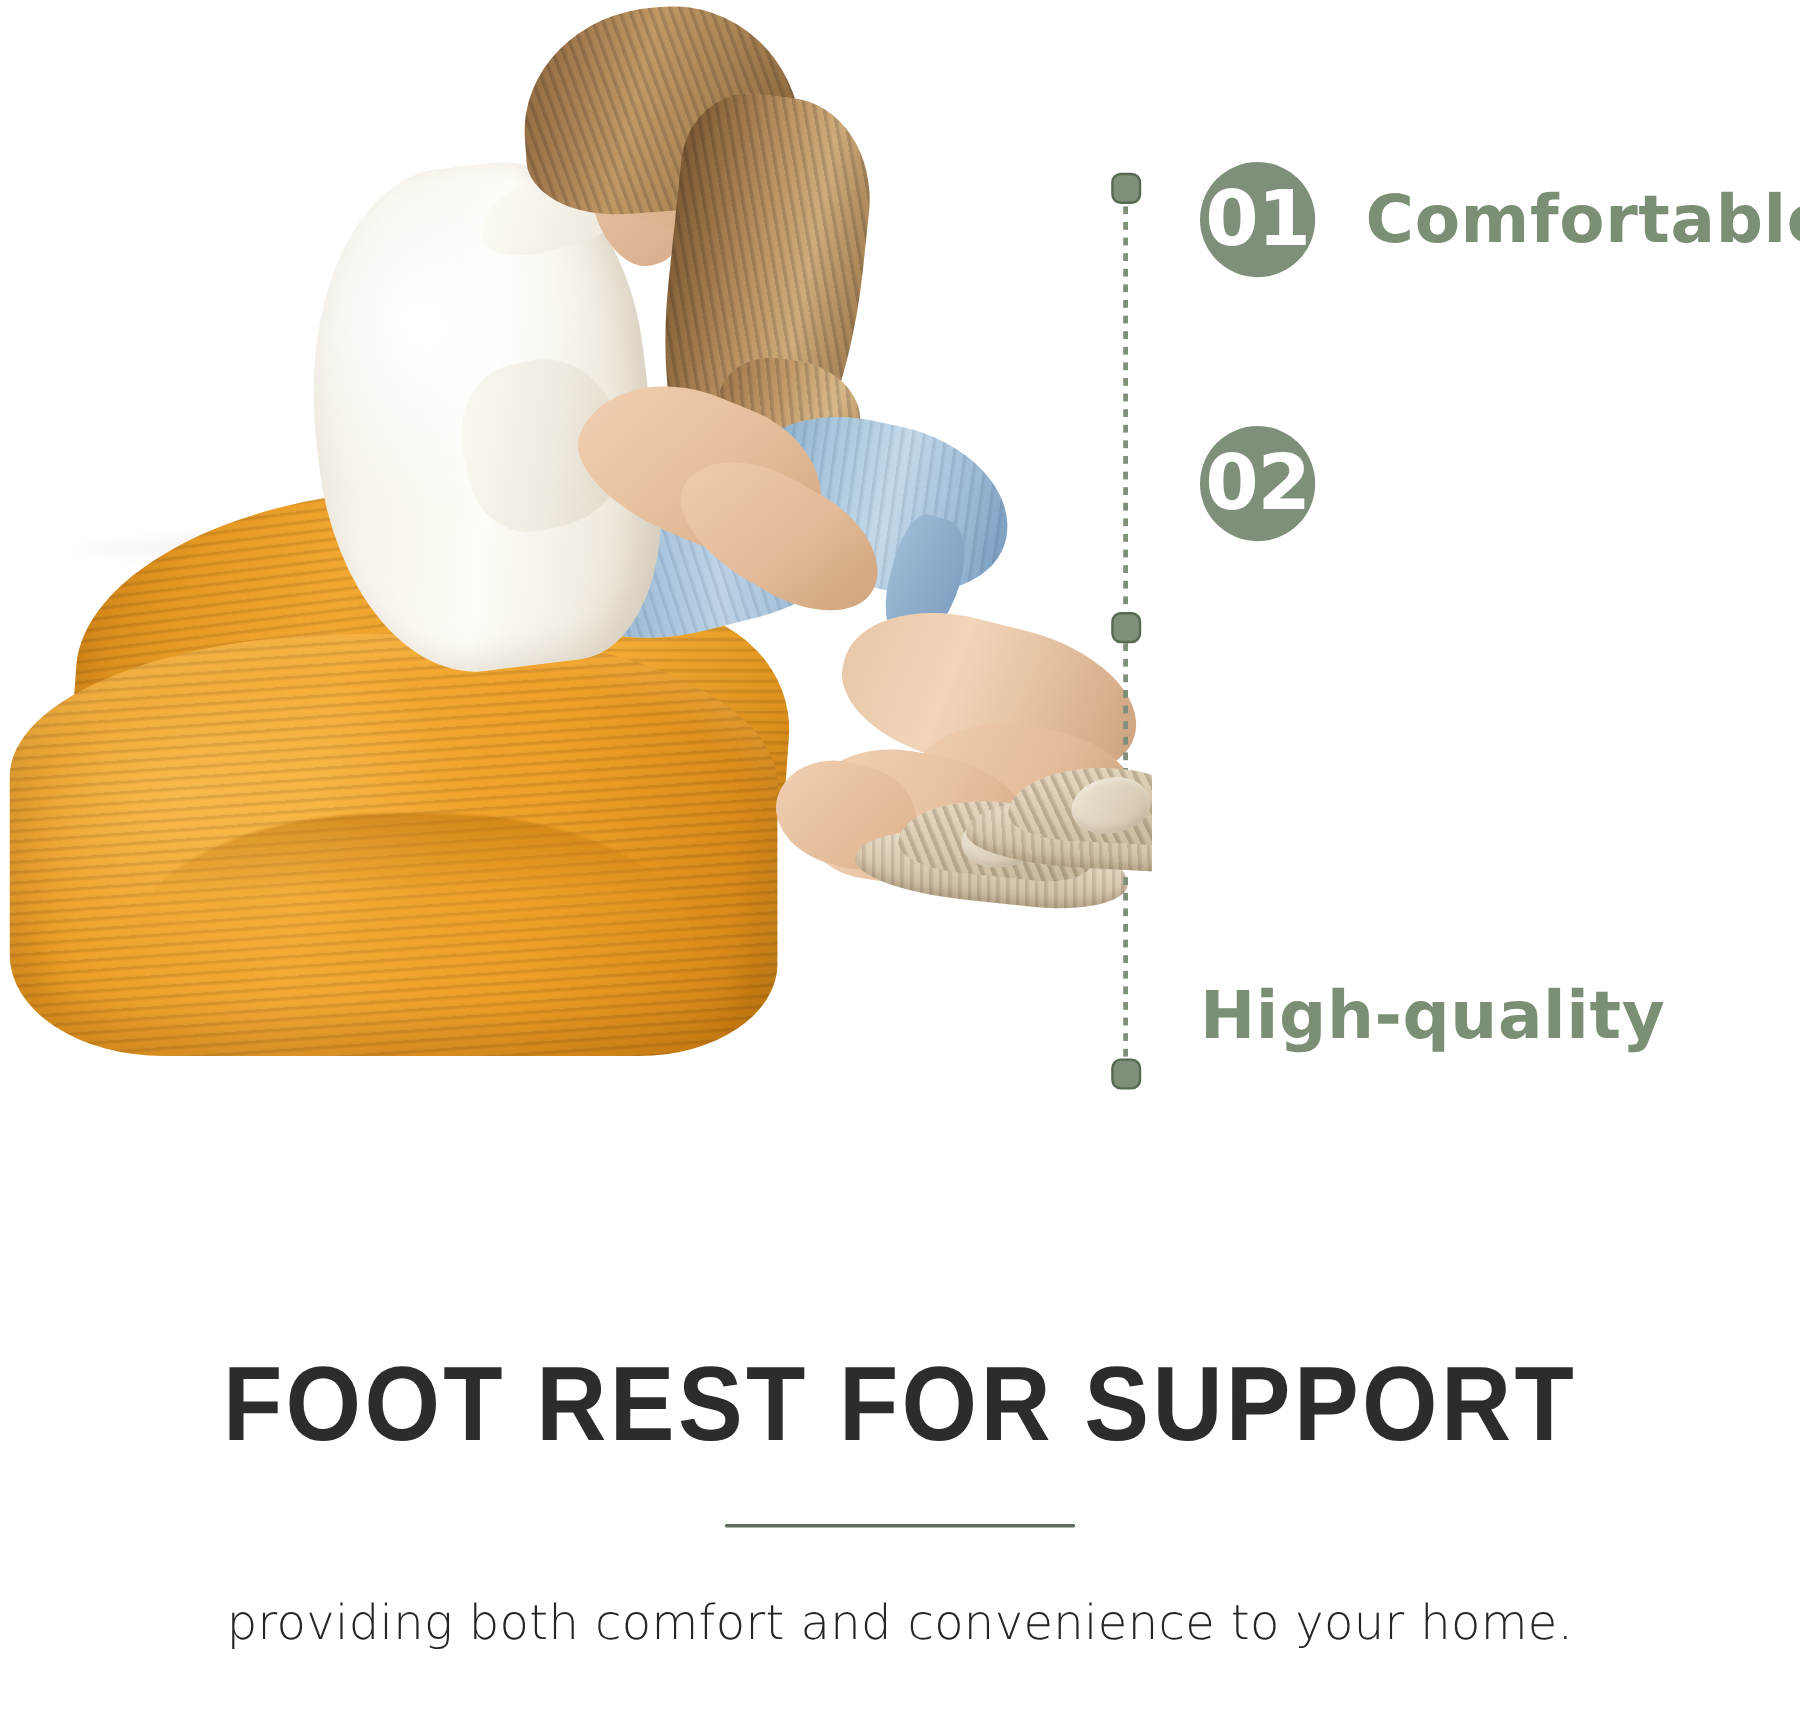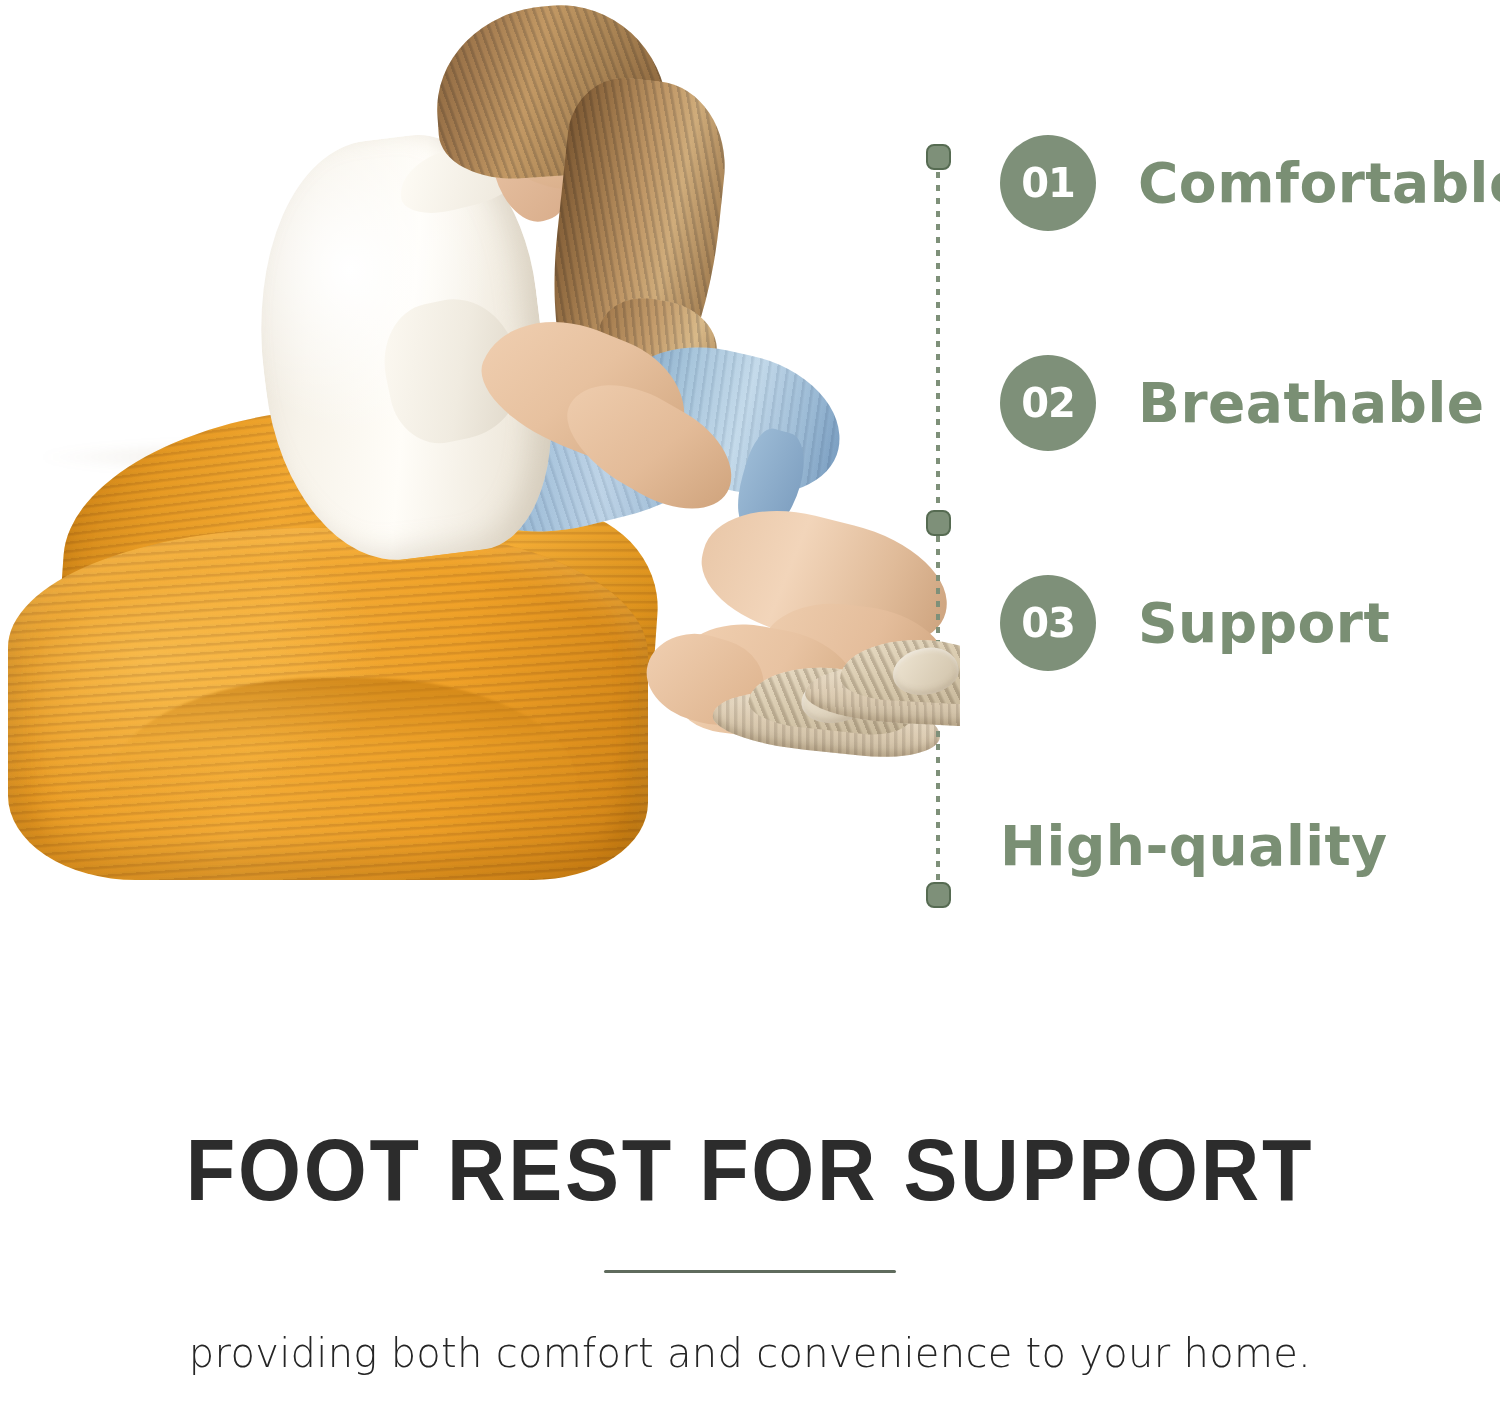--- a/index.html
+++ b/index.html
@@ -460,21 +460,21 @@
   #feature-row-3 { top: 678px; }
 
   .feature-badge {
     flex: 0 0 auto;
     width: 96px;
     height: 96px;
     border-radius: 50%;
     background: #7e9079;
     color: #ffffff;
     font-family: "DejaVu Sans", sans-serif;
-    font-size: 40px;
+    font-size: 64px;
     font-weight: 700;
     letter-spacing: -1px;
     display: flex;
     align-items: center;
     justify-content: center;
     line-height: 1;
     user-select: none;
   }
   .feature-label {
     font-family: "DejaVu Sans", sans-serif;
@@ -603,27 +603,22 @@
     <div class="tl-marker" id="tl-marker-mid"></div>
     <div class="tl-marker" id="tl-marker-bottom"></div>
 
     <div class="feature-row" id="feature-row-0">
       <div class="feature-badge">01</div>
       <div class="feature-label">Comfortable</div>
     </div>
 
     <div class="feature-row" id="feature-row-1">
       <div class="feature-badge">02</div>
-      <div class="feature-label">Breathable</div>
     </div>
 
-    <div class="feature-row" id="feature-row-2">
-      <div class="feature-badge">03</div>
-      <div class="feature-label">Support</div>
-    </div>
 
     <div class="feature-row" id="feature-row-3">
       <div class="feature-label">High-quality</div>
     </div>
   </div>
 
   <div class="footer">
     <h1 class="headline">FOOT REST FOR SUPPORT</h1>
     <div class="divider"></div>
     <p class="blurb">

